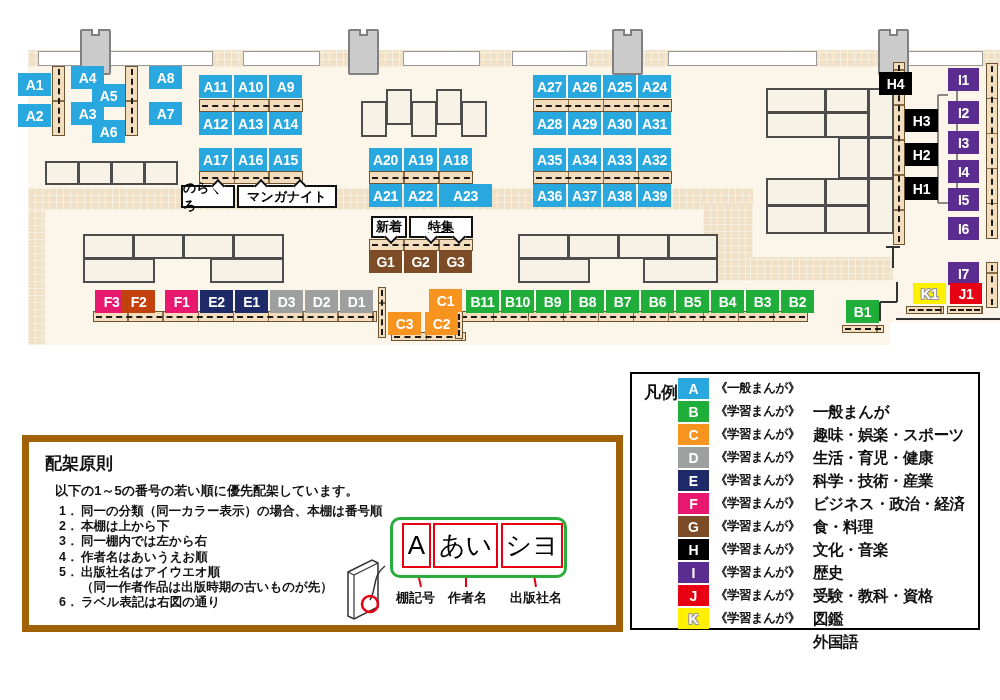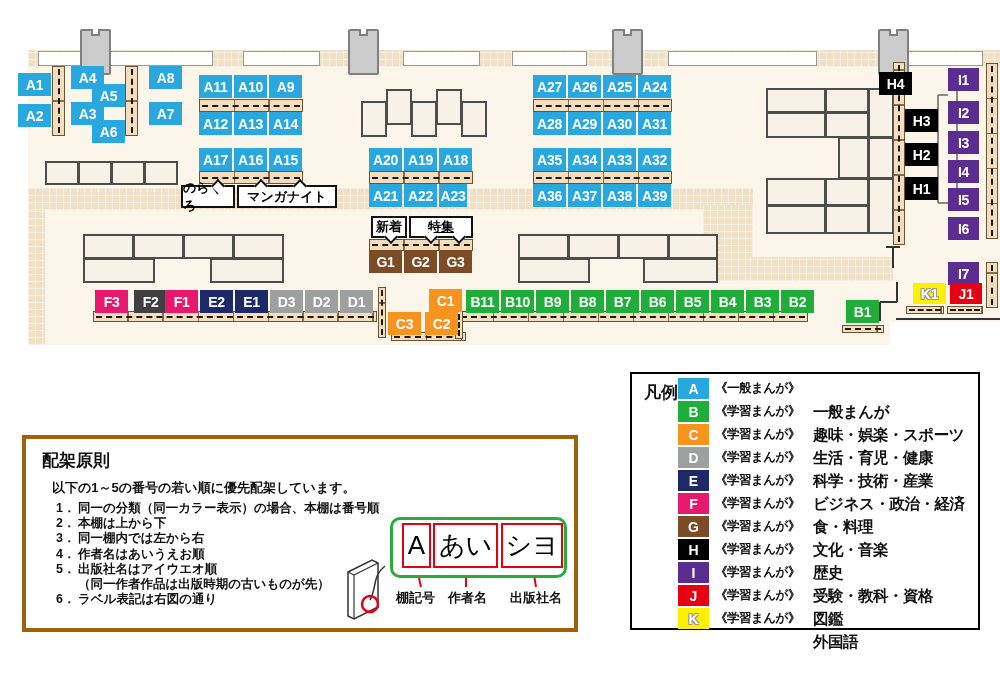--- a/index.html
+++ b/index.html
@@ -27,21 +27,21 @@
   .lbl{position:absolute;display:flex;align-items:center;justify-content:center;color:#fff;
        font-weight:bold;font-size:14px;letter-spacing:-.3px;z-index:4;}
   .chip-k{color:#fff;text-shadow:-1px -1px 0 #999,1px -1px 0 #999,-1px 1px 0 #999,1px 1px 0 #999,0 1px 0 #999,0 -1px 0 #999;}
   
   .bubble{position:absolute;background:#fff;border:2px solid #111;box-sizing:border-box;z-index:6;
           display:flex;align-items:center;justify-content:center;font-size:13px;font-weight:bold;color:#000;}
   .pt{position:absolute;width:8px;height:8px;background:#fff;transform:rotate(45deg);}
   .pt.up{top:-6px;border-left:2px solid #111;border-top:2px solid #111;}
   .pt.dn{bottom:-6px;border-right:2px solid #111;border-bottom:2px solid #111;}
   
-  .rules{position:absolute;left:22px;top:435px;width:556px;height:197px;border:4px solid #a16207;background:#fff;box-sizing:border-box;}
+  .rules{position:absolute;left:22px;top:435px;width:601px;height:197px;border:7px solid #a16207;background:#fff;box-sizing:border-box;}
   .rules-title{position:absolute;left:16px;top:10px;font-size:17px;font-weight:bold;color:#111;}
   .rules-intro{position:absolute;left:26px;top:40px;font-size:13px;font-weight:bold;color:#111;}
   .rules-list{position:absolute;left:30px;top:62px;font-size:12.5px;font-weight:bold;color:#111;line-height:15.2px;}
   .rules-list .num{display:inline-block;width:22px;}
   .rules-list .sub{padding-left:22px;}
   
   .tagbox{position:absolute;left:390px;top:517px;width:177px;height:61px;border:3px solid #2aac3a;border-radius:10px;
           background:#fff;box-sizing:border-box;z-index:3;}
   .redcell{position:absolute;border:2px solid #e60012;background:#fff;box-sizing:border-box;color:#000;
            display:flex;align-items:center;justify-content:center;font-size:26px;font-weight:500;z-index:4;}
@@ -178,42 +178,42 @@
       <div class="lbl" style="left: 234px; top: 112px; width: 33px; height: 23px; background: rgb(41, 168, 224);">A13</div>
       <div class="lbl" style="left: 269px; top: 112px; width: 33px; height: 23px; background: rgb(41, 168, 224);">A14</div>
       <div class="lbl" style="left: 199px; top: 148px; width: 33px; height: 23px; background: rgb(41, 168, 224);">A17</div>
       <div class="lbl" style="left: 234px; top: 148px; width: 33px; height: 23px; background: rgb(41, 168, 224);">A16</div>
       <div class="lbl" style="left: 269px; top: 148px; width: 33px; height: 23px; background: rgb(41, 168, 224);">A15</div>
       <div class="lbl" style="left: 369px; top: 148px; width: 33px; height: 23px; background: rgb(41, 168, 224);">A20</div>
       <div class="lbl" style="left: 404px; top: 148px; width: 33px; height: 23px; background: rgb(41, 168, 224);">A19</div>
       <div class="lbl" style="left: 439px; top: 148px; width: 33px; height: 23px; background: rgb(41, 168, 224);">A18</div>
       <div class="lbl" style="left: 369px; top: 184px; width: 33px; height: 23px; background: rgb(41, 168, 224);">A21</div>
       <div class="lbl" style="left: 404px; top: 184px; width: 33px; height: 23px; background: rgb(41, 168, 224);">A22</div>
-      <div class="lbl" style="left: 439px; top: 184px; width: 28px; height: 23px; background: rgb(41, 168, 224);">A23</div>
+      <div class="lbl" style="left: 439px; top: 184px; width: 53px; height: 23px; background: rgb(41, 168, 224);">A23</div>
       <div class="lbl" style="left: 533px; top: 75px; width: 33px; height: 23px; background: rgb(41, 168, 224);">A27</div>
       <div class="lbl" style="left: 568px; top: 75px; width: 33px; height: 23px; background: rgb(41, 168, 224);">A26</div>
       <div class="lbl" style="left: 603px; top: 75px; width: 33px; height: 23px; background: rgb(41, 168, 224);">A25</div>
       <div class="lbl" style="left: 638px; top: 75px; width: 33px; height: 23px; background: rgb(41, 168, 224);">A24</div>
       <div class="lbl" style="left: 533px; top: 112px; width: 33px; height: 23px; background: rgb(41, 168, 224);">A28</div>
       <div class="lbl" style="left: 568px; top: 112px; width: 33px; height: 23px; background: rgb(41, 168, 224);">A29</div>
       <div class="lbl" style="left: 603px; top: 112px; width: 33px; height: 23px; background: rgb(41, 168, 224);">A30</div>
       <div class="lbl" style="left: 638px; top: 112px; width: 33px; height: 23px; background: rgb(41, 168, 224);">A31</div>
       <div class="lbl" style="left: 533px; top: 148px; width: 33px; height: 23px; background: rgb(41, 168, 224);">A35</div>
       <div class="lbl" style="left: 568px; top: 148px; width: 33px; height: 23px; background: rgb(41, 168, 224);">A34</div>
       <div class="lbl" style="left: 603px; top: 148px; width: 33px; height: 23px; background: rgb(41, 168, 224);">A33</div>
       <div class="lbl" style="left: 638px; top: 148px; width: 33px; height: 23px; background: rgb(41, 168, 224);">A32</div>
       <div class="lbl" style="left: 533px; top: 184px; width: 33px; height: 23px; background: rgb(41, 168, 224);">A36</div>
       <div class="lbl" style="left: 568px; top: 184px; width: 33px; height: 23px; background: rgb(41, 168, 224);">A37</div>
       <div class="lbl" style="left: 603px; top: 184px; width: 33px; height: 23px; background: rgb(41, 168, 224);">A38</div>
       <div class="lbl" style="left: 638px; top: 184px; width: 33px; height: 23px; background: rgb(41, 168, 224);">A39</div>
       <div class="lbl" style="left: 369px; top: 250px; width: 33px; height: 23px; background: rgb(123, 76, 38);">G1</div>
       <div class="lbl" style="left: 404px; top: 250px; width: 33px; height: 23px; background: rgb(123, 76, 38);">G2</div>
       <div class="lbl" style="left: 439px; top: 250px; width: 33px; height: 23px; background: rgb(123, 76, 38);">G3</div>
       <div class="lbl" style="left: 95px; top: 290px; width: 33px; height: 23px; background: rgb(233, 24, 111);">F3</div>
-      <div class="lbl" style="left: 134px; top: 290px; width: 33px; height: 23px; background: #404040;">F2</div>
+      <div class="lbl" style="left: 122px; top: 290px; width: 33px; height: 23px; background: #c2410c;">F2</div>
       <div class="lbl" style="left: 165px; top: 290px; width: 33px; height: 23px; background: rgb(233, 24, 111);">F1</div>
       <div class="lbl" style="left: 200px; top: 290px; width: 33px; height: 23px; background: rgb(30, 42, 104);">E2</div>
       <div class="lbl" style="left: 235px; top: 290px; width: 33px; height: 23px; background: rgb(30, 42, 104);">E1</div>
       <div class="lbl" style="left: 270px; top: 290px; width: 33px; height: 23px; background: rgb(158, 159, 159);">D3</div>
       <div class="lbl" style="left: 305px; top: 290px; width: 33px; height: 23px; background: rgb(158, 159, 159);">D2</div>
       <div class="lbl" style="left: 340px; top: 290px; width: 33px; height: 23px; background: rgb(158, 159, 159);">D1</div>
       <div class="lbl" style="left: 429px; top: 289px; width: 33px; height: 23px; background: rgb(247, 148, 32);">C1</div>
       <div class="lbl" style="left: 388px; top: 312px; width: 33px; height: 23px; background: rgb(247, 148, 32);">C3</div>
       <div class="lbl" style="left: 425px; top: 312px; width: 33px; height: 23px; background: rgb(247, 148, 32);">C2</div>
       <div class="lbl" style="left: 466px; top: 290px; width: 33px; height: 23px; background: rgb(31, 174, 58);">B11</div>

